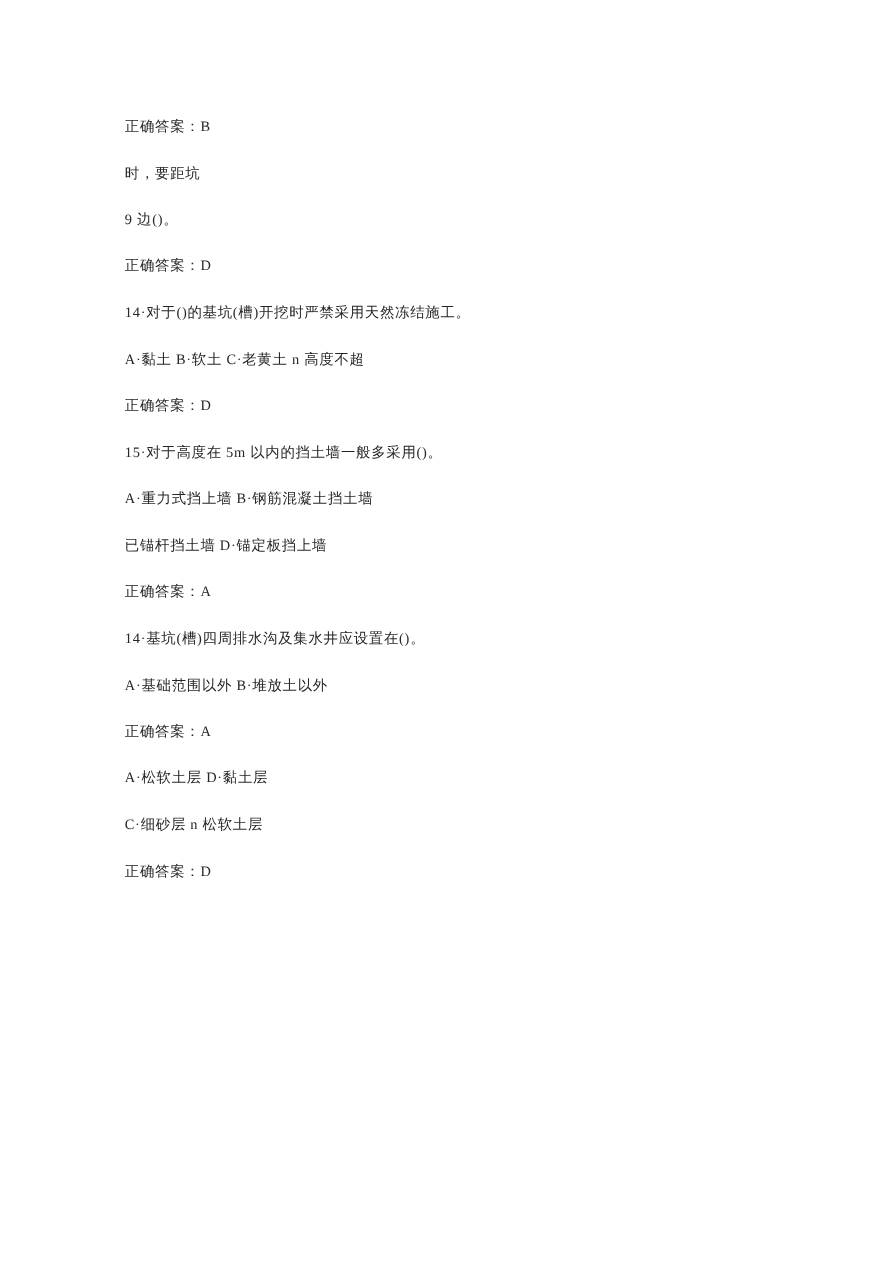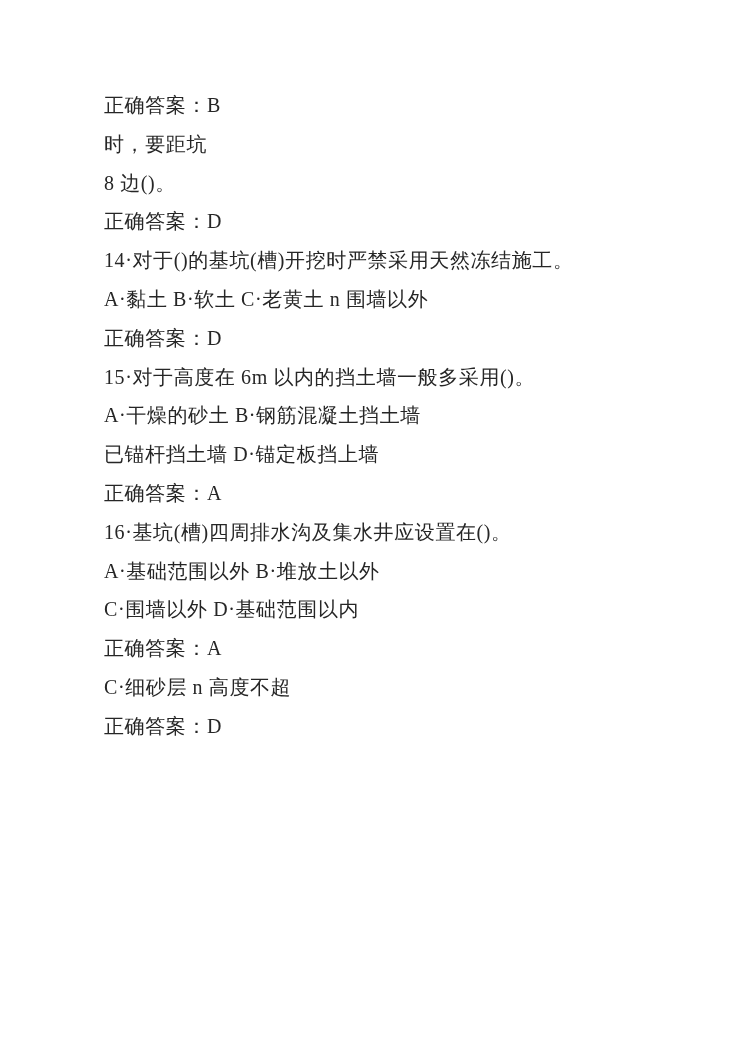--- a/index.html
+++ b/index.html
@@ -18,43 +18,43 @@
   .doc-body {
     position: absolute;
     left: 104px;
     top: 86px;
     right: 60px;
   }
   .line {
     margin: 0;
     height: 38.8px;
     line-height: 38.8px;
-    font-size: 20px;
+    font-size: 12px;
     letter-spacing: 0.6px;
     color: #262626;
     white-space: nowrap;
     text-rendering: optimizeLegibility;
   }
 </style>
 </head>
 <body>
 
 <div class="page">
   <div class="doc-body">
       <p class="line answer">正确答案：B</p>
       <p class="line question-cont">时，要距坑</p>
-      <p class="line question-cont">8 边()。</p>
+      <p class="line question-cont">9 边()。</p>
       <p class="line answer">正确答案：D</p>
       <p class="line question">14·对于()的基坑(槽)开挖时严禁采用天然冻结施工。</p>
-      <p class="line option">A·黏土 B·软土 C·老黄土 n 围墙以外</p>
+      <p class="line option">A·黏土 B·软土 C·老黄土 n 高度不超</p>
       <p class="line answer">正确答案：D</p>
-      <p class="line question">15·对于高度在 6m 以内的挡土墙一般多采用()。</p>
-      <p class="line option">A·干燥的砂土 B·钢筋混凝土挡土墙</p>
+      <p class="line question">15·对于高度在 5m 以内的挡土墙一般多采用()。</p>
+      <p class="line option">A·重力式挡上墙 B·钢筋混凝土挡土墙</p>
       <p class="line option">已锚杆挡土墙 D·锚定板挡上墙</p>
       <p class="line answer">正确答案：A</p>
-      <p class="line question">16·基坑(槽)四周排水沟及集水井应设置在()。</p>
+      <p class="line question">14·基坑(槽)四周排水沟及集水井应设置在()。</p>
       <p class="line option">A·基础范围以外 B·堆放土以外</p>
-      <p class="line option">C·围墙以外 D·基础范围以内</p>
       <p class="line answer">正确答案：A</p>
-      <p class="line option">C·细砂层 n 高度不超</p>
+      <p class="line option">A·松软土层 D·黏土层</p>
+      <p class="line option">C·细砂层 n 松软土层</p>
       <p class="line answer">正确答案：D</p>
     </div>
 </div>
 
 </body></html>

